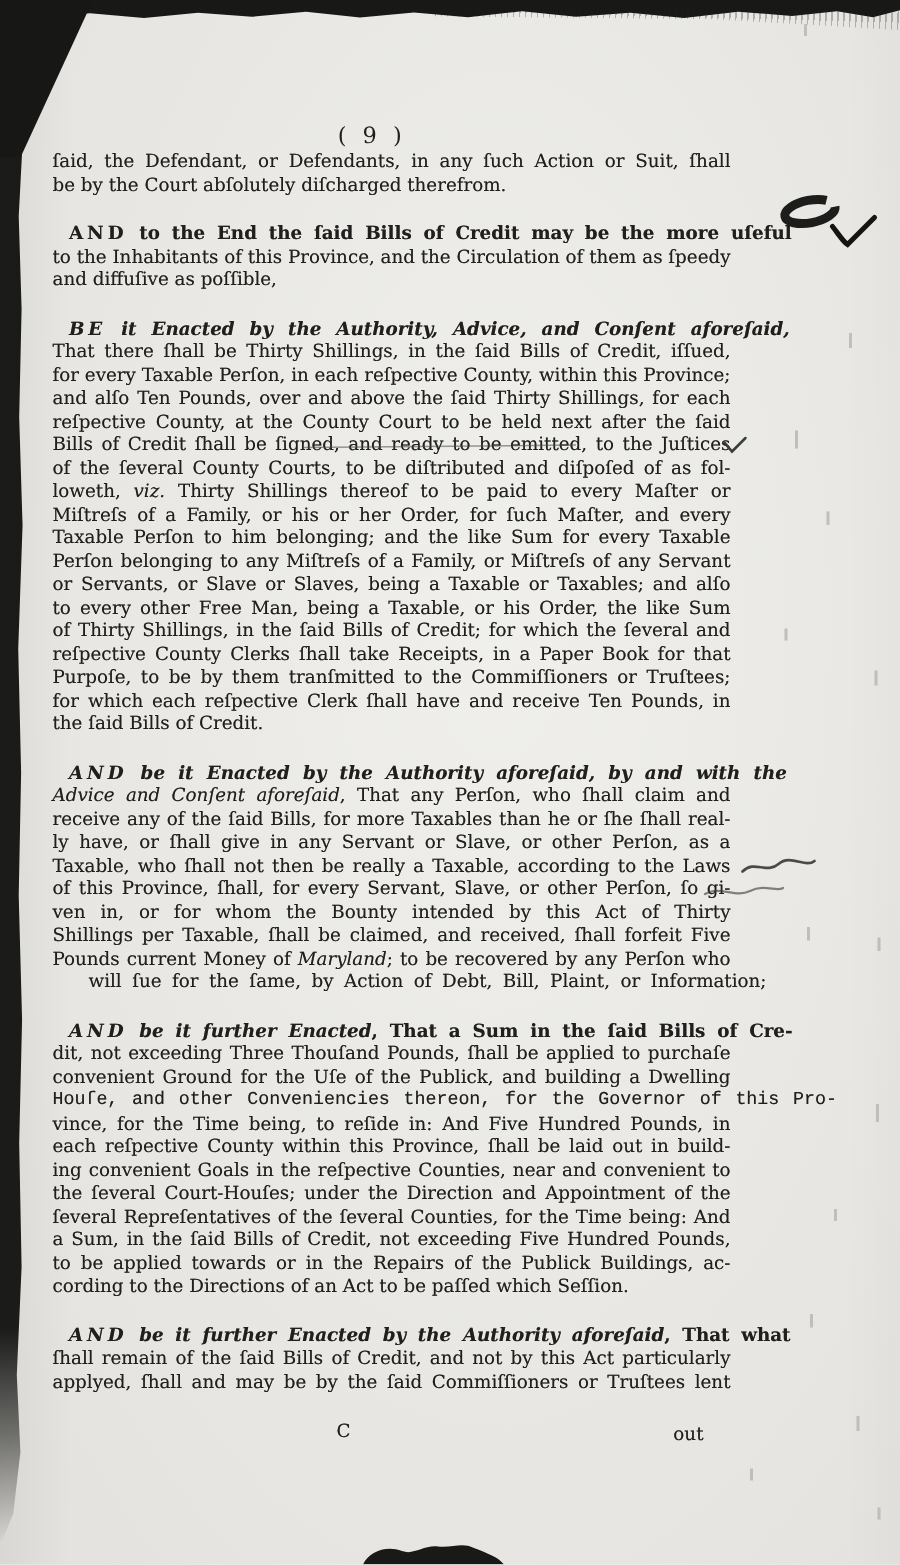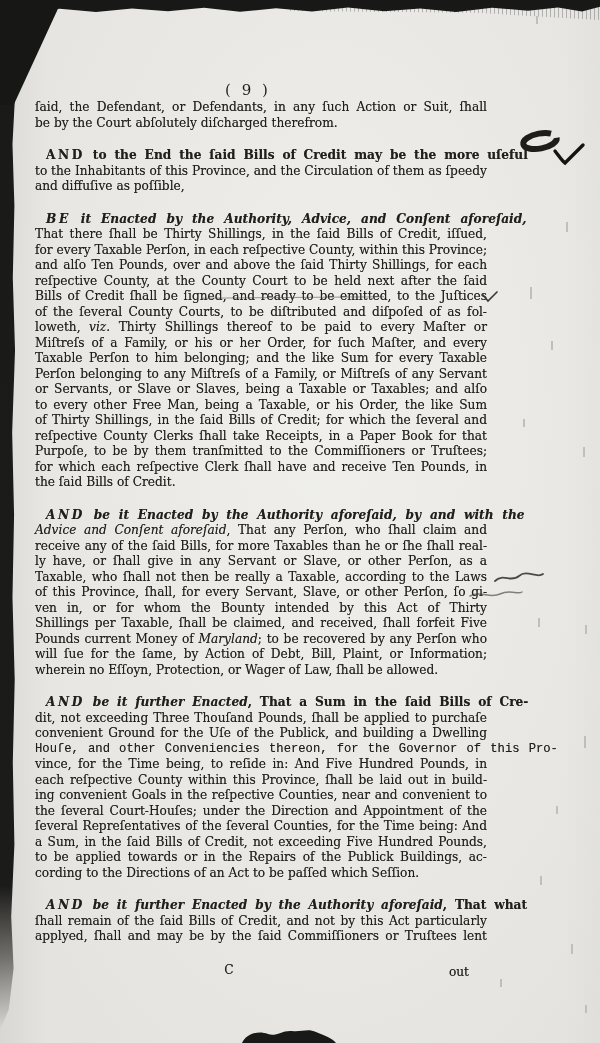--- a/index.html
+++ b/index.html
@@ -162,25 +162,22 @@
         <span class="rm">ven in, or for whom the Bounty intended by this Act of Thirty</span>
       </div>
       <div class="line" style="word-spacing: 2.08438px;">
         <span class="rm">Shillings per Taxable, ſhall be claimed, and received, ſhall forfeit Five</span>
       </div>
       <div class="line" style="word-spacing: 0.836648px;">
         <span class="rm">Pounds current Money of </span>
         <span class="it">Maryland</span>
         <span class="rm">; to be recovered by any Perſon who</span>
       </div>
-      <div class="line" style="word-spacing: 3.10286px;">
+      <div class="line" style="word-spacing: 3.10286px; margin-left: 24px;">
         <span class="rm">will ſue for the ſame, by Action of Debt, Bill, Plaint, or Information;</span>
-      </div>
-      <div class="line nojust">
-        <span class="rm">wherein no Eſſoyn, Protection, or Wager of Law, ſhall be allowed.</span>
       </div>
     </div>
     <div class="para">
       <div class="line indent" style="word-spacing: 3.66106px;">
         <span class="it sp">AND</span>
         <span class="it"> be it further Enacted</span>
         <span class="rm">, That a Sum in the ſaid Bills of Cre-</span>
       </div>
       <div class="line" style="word-spacing: 1.10156px;">
         <span class="rm">dit, not exceeding Three Thouſand Pounds, ſhall be applied to purchaſe</span>

